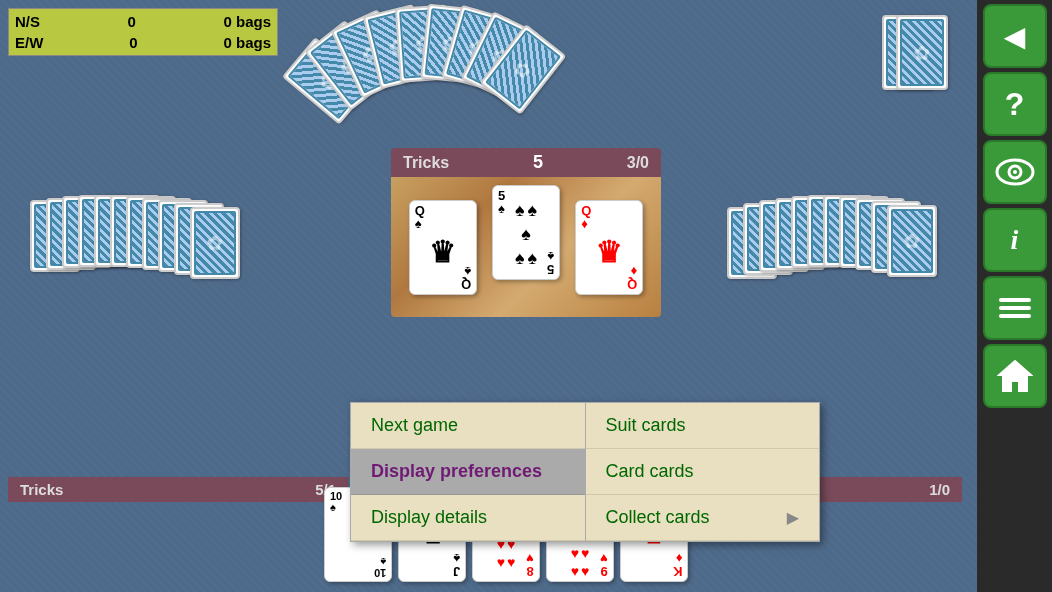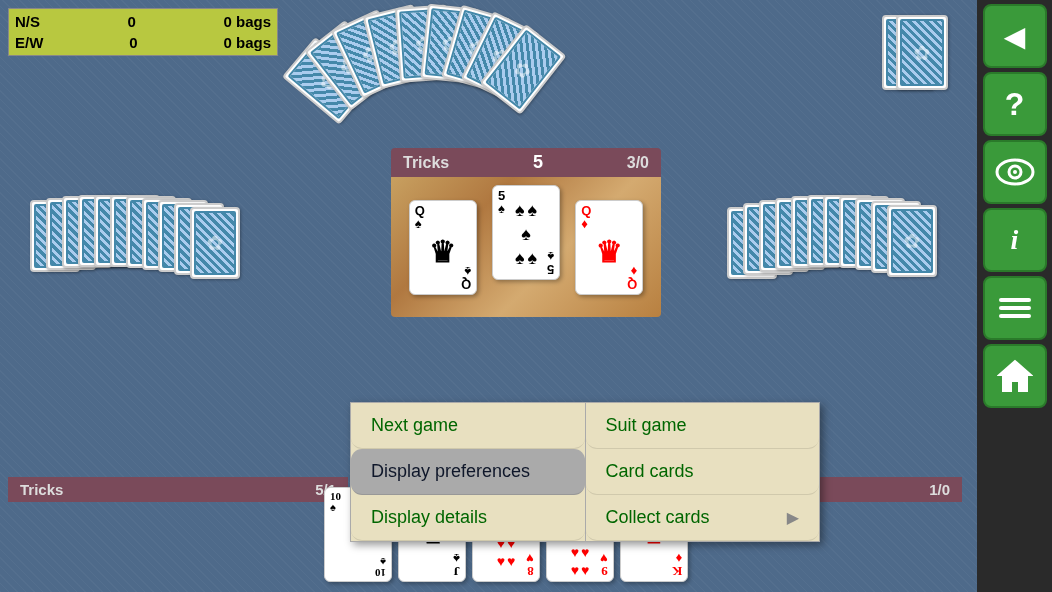--- a/index.html
+++ b/index.html
@@ -171,21 +171,20 @@
     
     .south-cards {
       position: absolute;
       bottom: 10px;
       left: 50px;
       right: 90px;
       display: flex;
       gap: 6px;
       align-items: center;
       justify-content: center;
-      font-family: Liberation Serif, serif;
     }
 
     
     .bottom-tricks-left {
       position: absolute;
       bottom: 90px;
       left: 8px;
       width: 340px;
       background: #7a4a5a;
       color: #ddd;
@@ -230,25 +229,25 @@
       display: flex;
       flex-direction: column;
     }
     .menu-item {
       padding: 12px 20px;
       font-size: 18px;
       color: #006600;
       cursor: pointer;
       border-bottom: 1px solid rgba(0,0,0,0.1);
       white-space: nowrap;
-      border-radius: 11px;
     }
     .menu-item.highlighted {
       background: #aaa;
-      color: #0f172a;
+      color: #701a75;
+      font-weight: bold;
     }
     .menu-item.has-arrow {
       display: flex;
       justify-content: space-between;
       align-items: center;
     }
 
     
     .menu-divider {
       width: 1px;
@@ -588,21 +587,21 @@
 
 <div class="context-menu">
   <div class="menu-columns">
     <div class="menu-col">
       <div class="menu-item">Next game</div>
       <div class="menu-item highlighted">Display preferences</div>
       <div class="menu-item">Display details</div>
     </div>
     <div class="menu-divider"></div>
     <div class="menu-col">
-      <div class="menu-item">Suit game</div>
+      <div class="menu-item">Suit cards</div>
       <div class="menu-item">Card cards</div>
       <div class="menu-item has-arrow">
         <span>Collect cards</span>
         <span style="color:#888; font-size:16px;">▶</span>
       </div>
     </div>
   </div>
 </div>
 
 </body></html>

